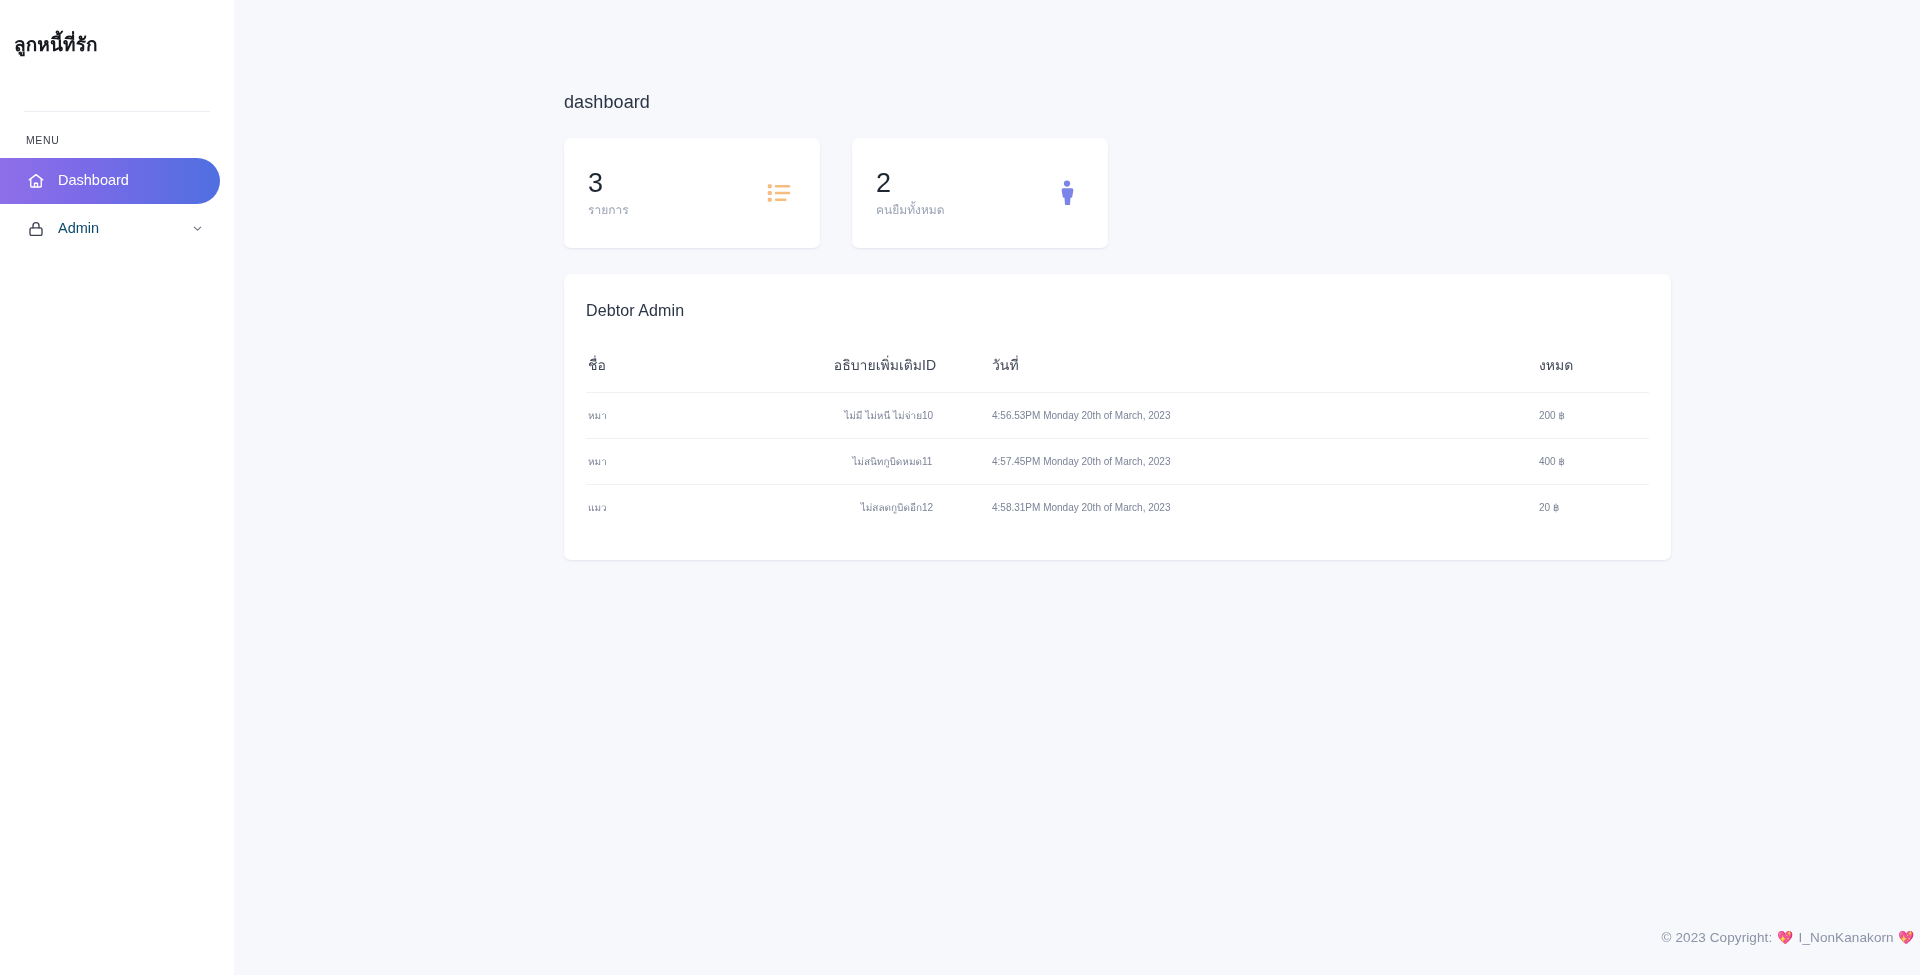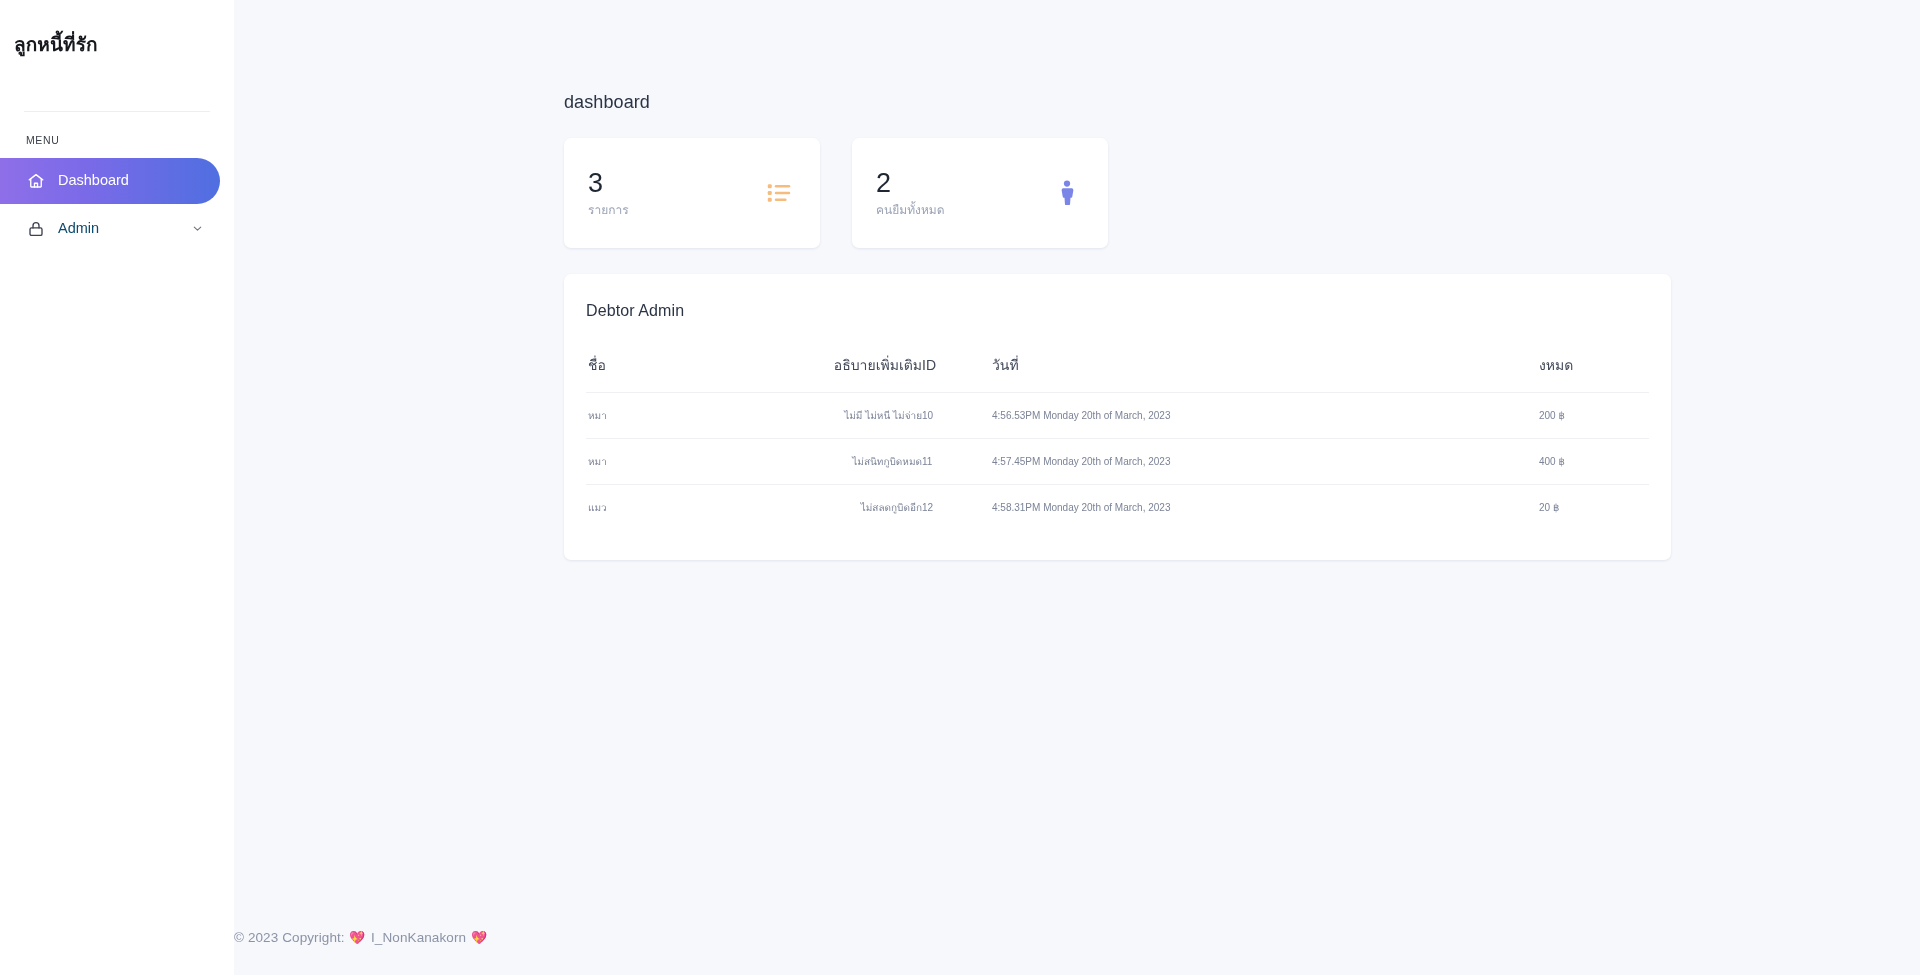--- a/index.html
+++ b/index.html
@@ -215,21 +215,21 @@
   .col-id     { width: 70px; }
   .col-date   { width: auto; margin-left: 32px; }
   .col-amount { width: 110px; }
 
   
   .footer {
     position: absolute;
     left: 0;
     right: 0;
     top: 930px;
-    text-align: left;
+    text-align: right;
     font-size: 13.5px;
     color: #8b93a6;
     letter-spacing: .1px;
   }
 
   .footer .heart { margin: 0 5px; font-size: 13px; }
   .footer .author { color: #8b93a6; }
 </style>
 </head>
 <body>

